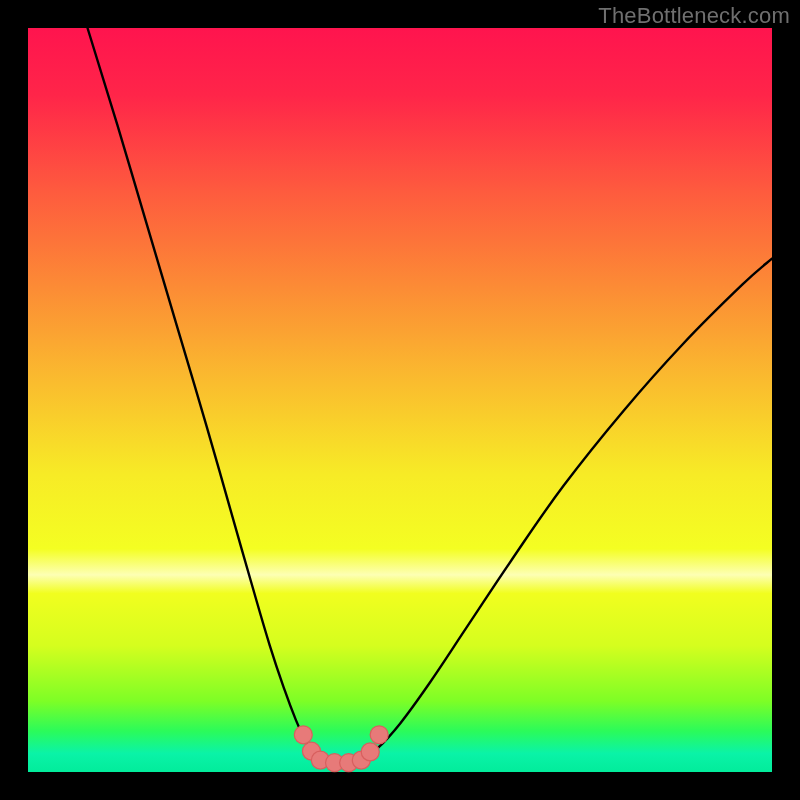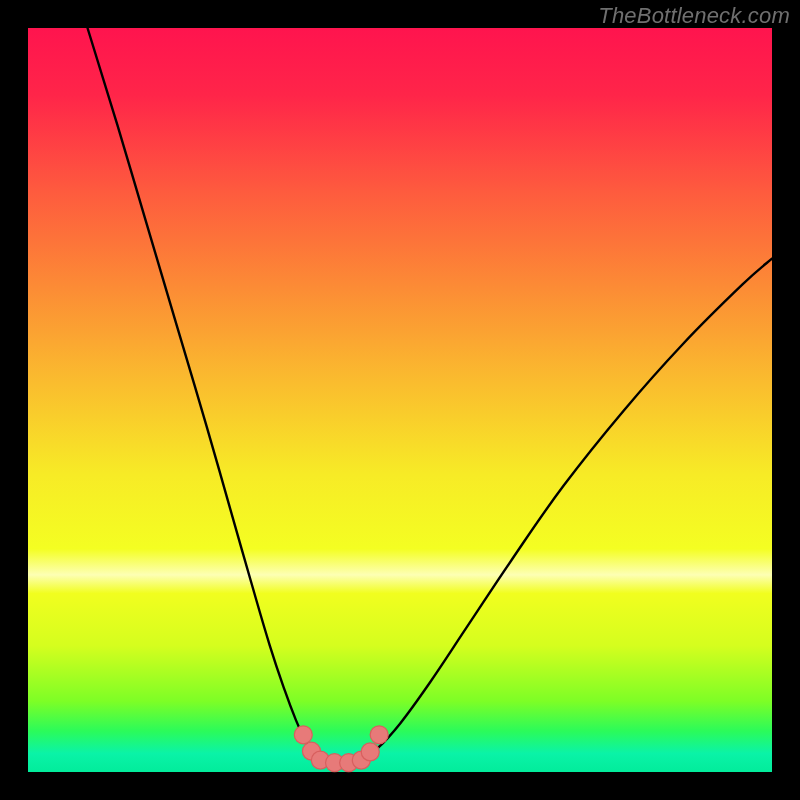--- a/index.html
+++ b/index.html
@@ -11,21 +11,20 @@
     overflow: hidden;
     font-family: Arial, Helvetica, sans-serif;
   }
   .frame {
     position: absolute;
     left: 0;
     top: 0;
     width: 800px;
     height: 800px;
     background: #000;
-    font-style: italic;
   }
   .plot {
     position: absolute;
     left: 28px;
     top: 28px;
     width: 744px;
     height: 744px;
     
   }
   .gradient {

